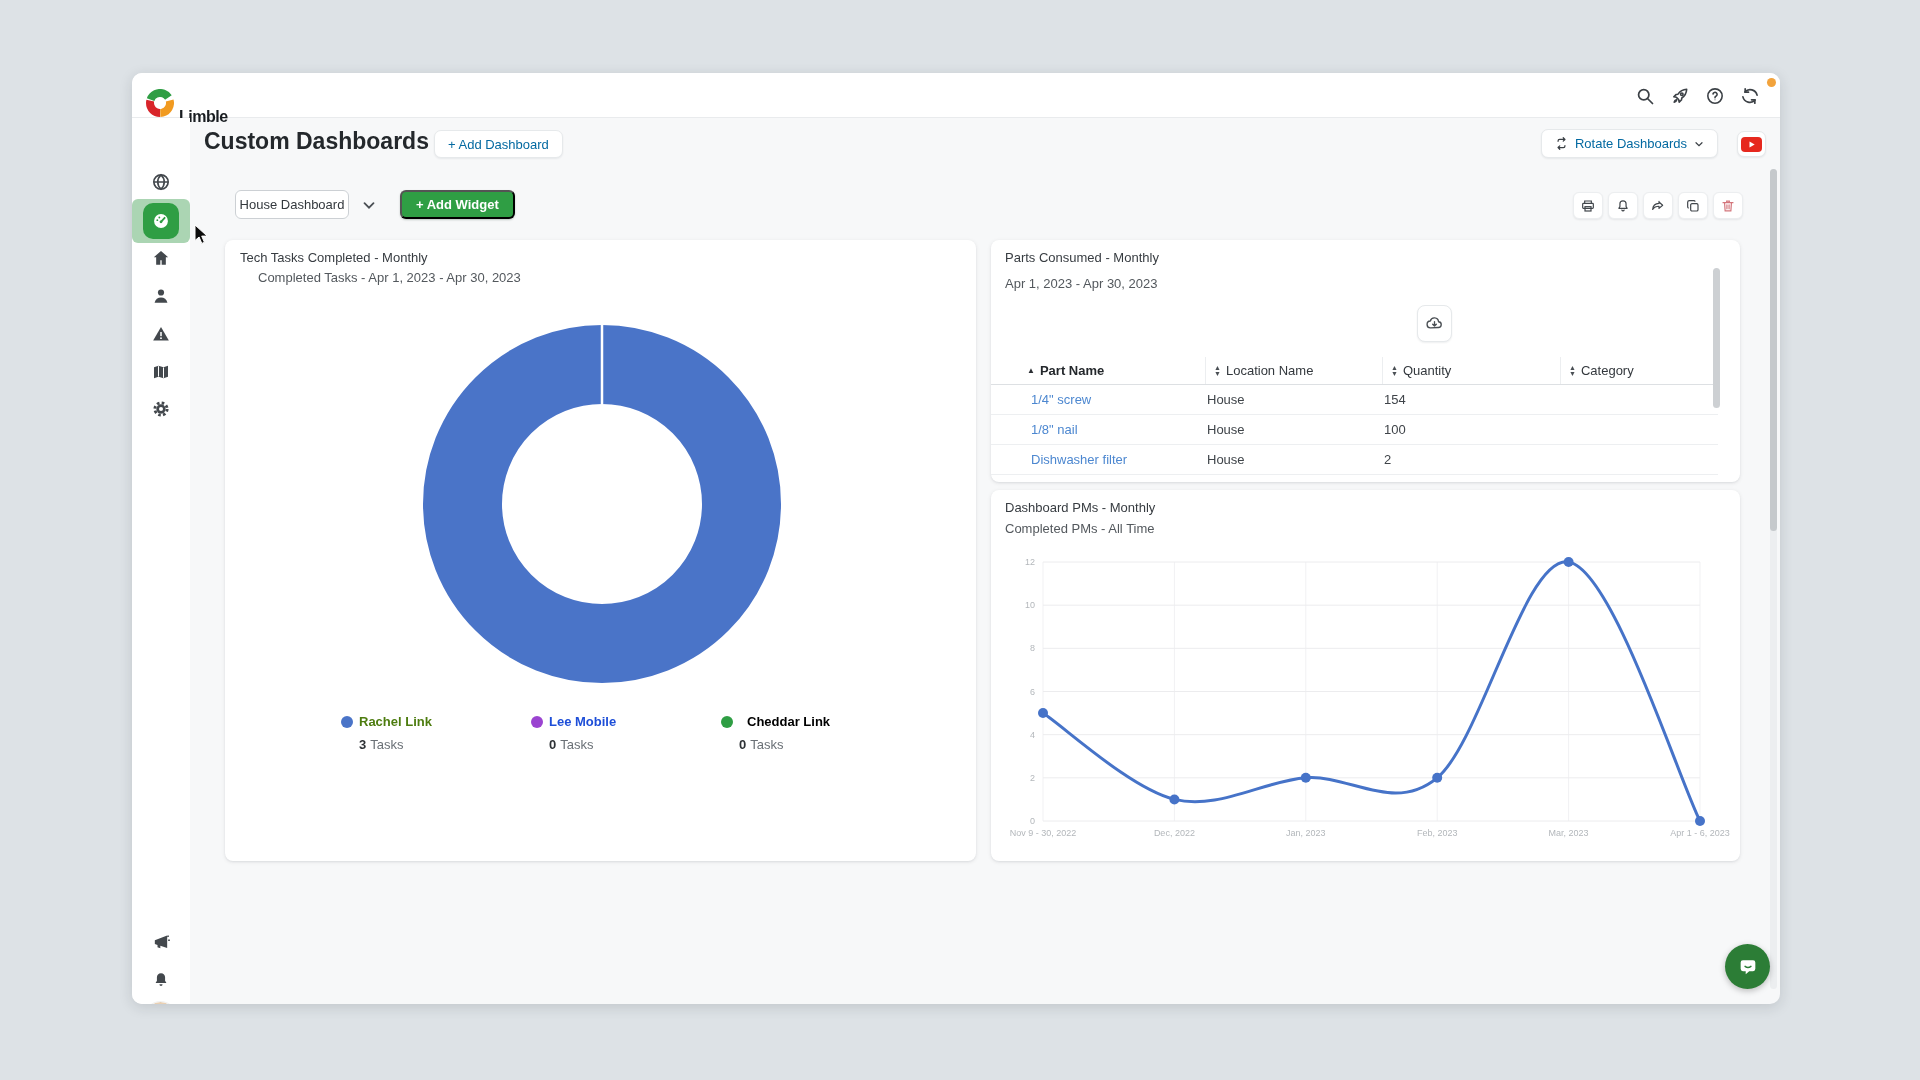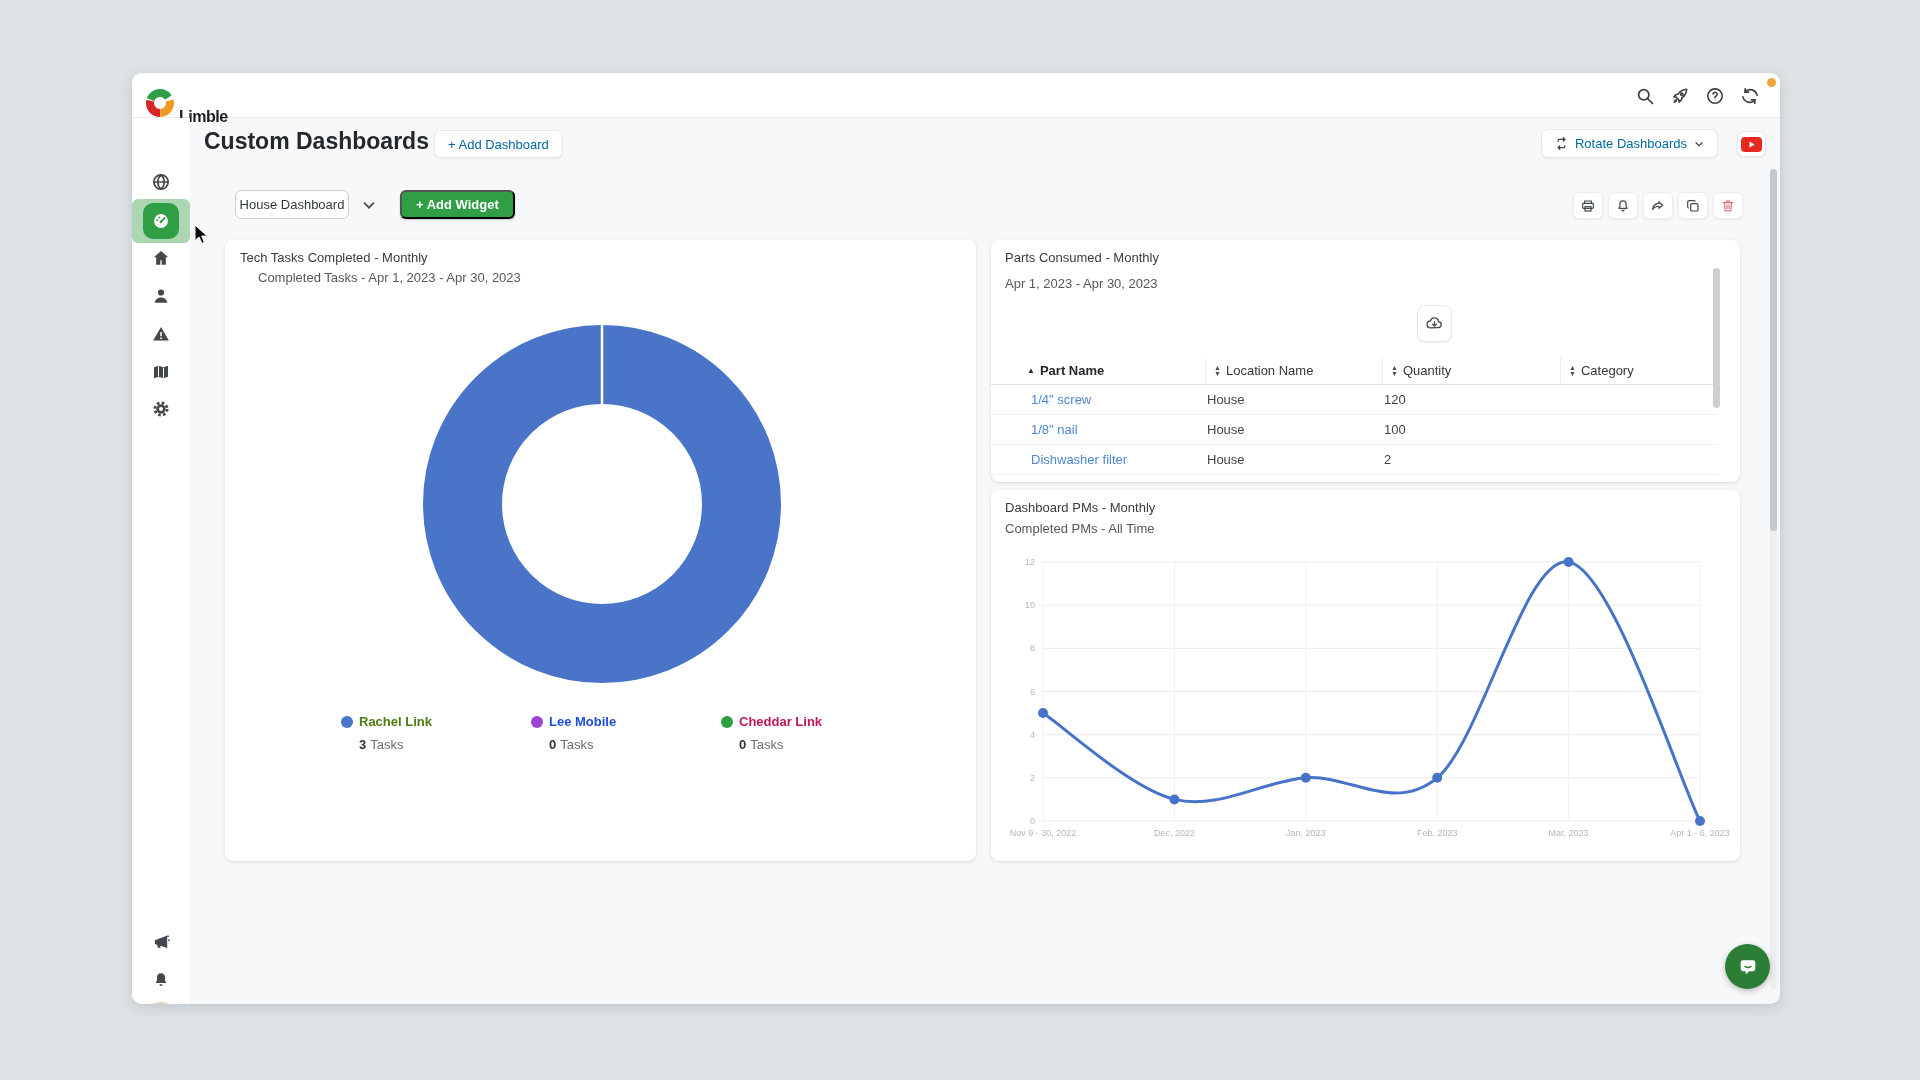--- a/index.html
+++ b/index.html
@@ -290,21 +290,21 @@
             <span class="legend-name" style="color: #4d7c0f; text-align: right;">Rachel Link</span>
             <span class="legend-count"><b>3</b>Tasks</span>
           </div>
           <div class="legend-item" style="left: 306px;">
             <span class="legend-dot" style="background: rgb(155, 68, 209);"></span>
             <span class="legend-name" style="color: #1d4ed8;">Lee Mobile</span>
             <span class="legend-count"><b>0</b>Tasks</span>
           </div>
           <div class="legend-item" style="left: 496px;">
             <span class="legend-dot" style="background: rgb(47, 158, 68);"></span>
-            <span class="legend-name" style="color: #be185d;">Cheddar Link</span>
+            <span class="legend-name" style="color: #000000; margin-left: 8px;">Cheddar Link</span>
             <span class="legend-count"><b>0</b>Tasks</span>
           </div>
         </div>
     </div>
 
     <div class="widget" id="w-parts">
       <div class="w-title" style="left:14px">Parts Consumed - Monthly</div>
       <div class="w-sub" style="left:14px; top:36px">Apr 1, 2023 - Apr 30, 2023</div>
       <span class="btn-white dl-btn">
         <svg width="19" height="19" viewBox="0 0 24 24" fill="none" stroke="#4a4f54" stroke-width="1.7" stroke-linecap="round" stroke-linejoin="round">
@@ -336,21 +336,21 @@
               <span>▲</span>
               <span>▼</span>
             </span>
             <span>Category</span>
           </div>
         </div>
       <div id="parts-rows">
           <div class="trow" style="top: 145px;">
             <span class="part-link">1/4" screw</span>
             <span class="cell">House</span>
-            <span class="cell">120</span>
+            <span class="cell">154</span>
             <span class="cell"></span>
           </div>
           <div class="trow" style="top: 175px;">
             <span class="part-link">1/8" nail</span>
             <span class="cell">House</span>
             <span class="cell">100</span>
             <span class="cell"></span>
           </div>
           <div class="trow" style="top: 205px;">
             <span class="part-link">Dishwasher filter</span>

